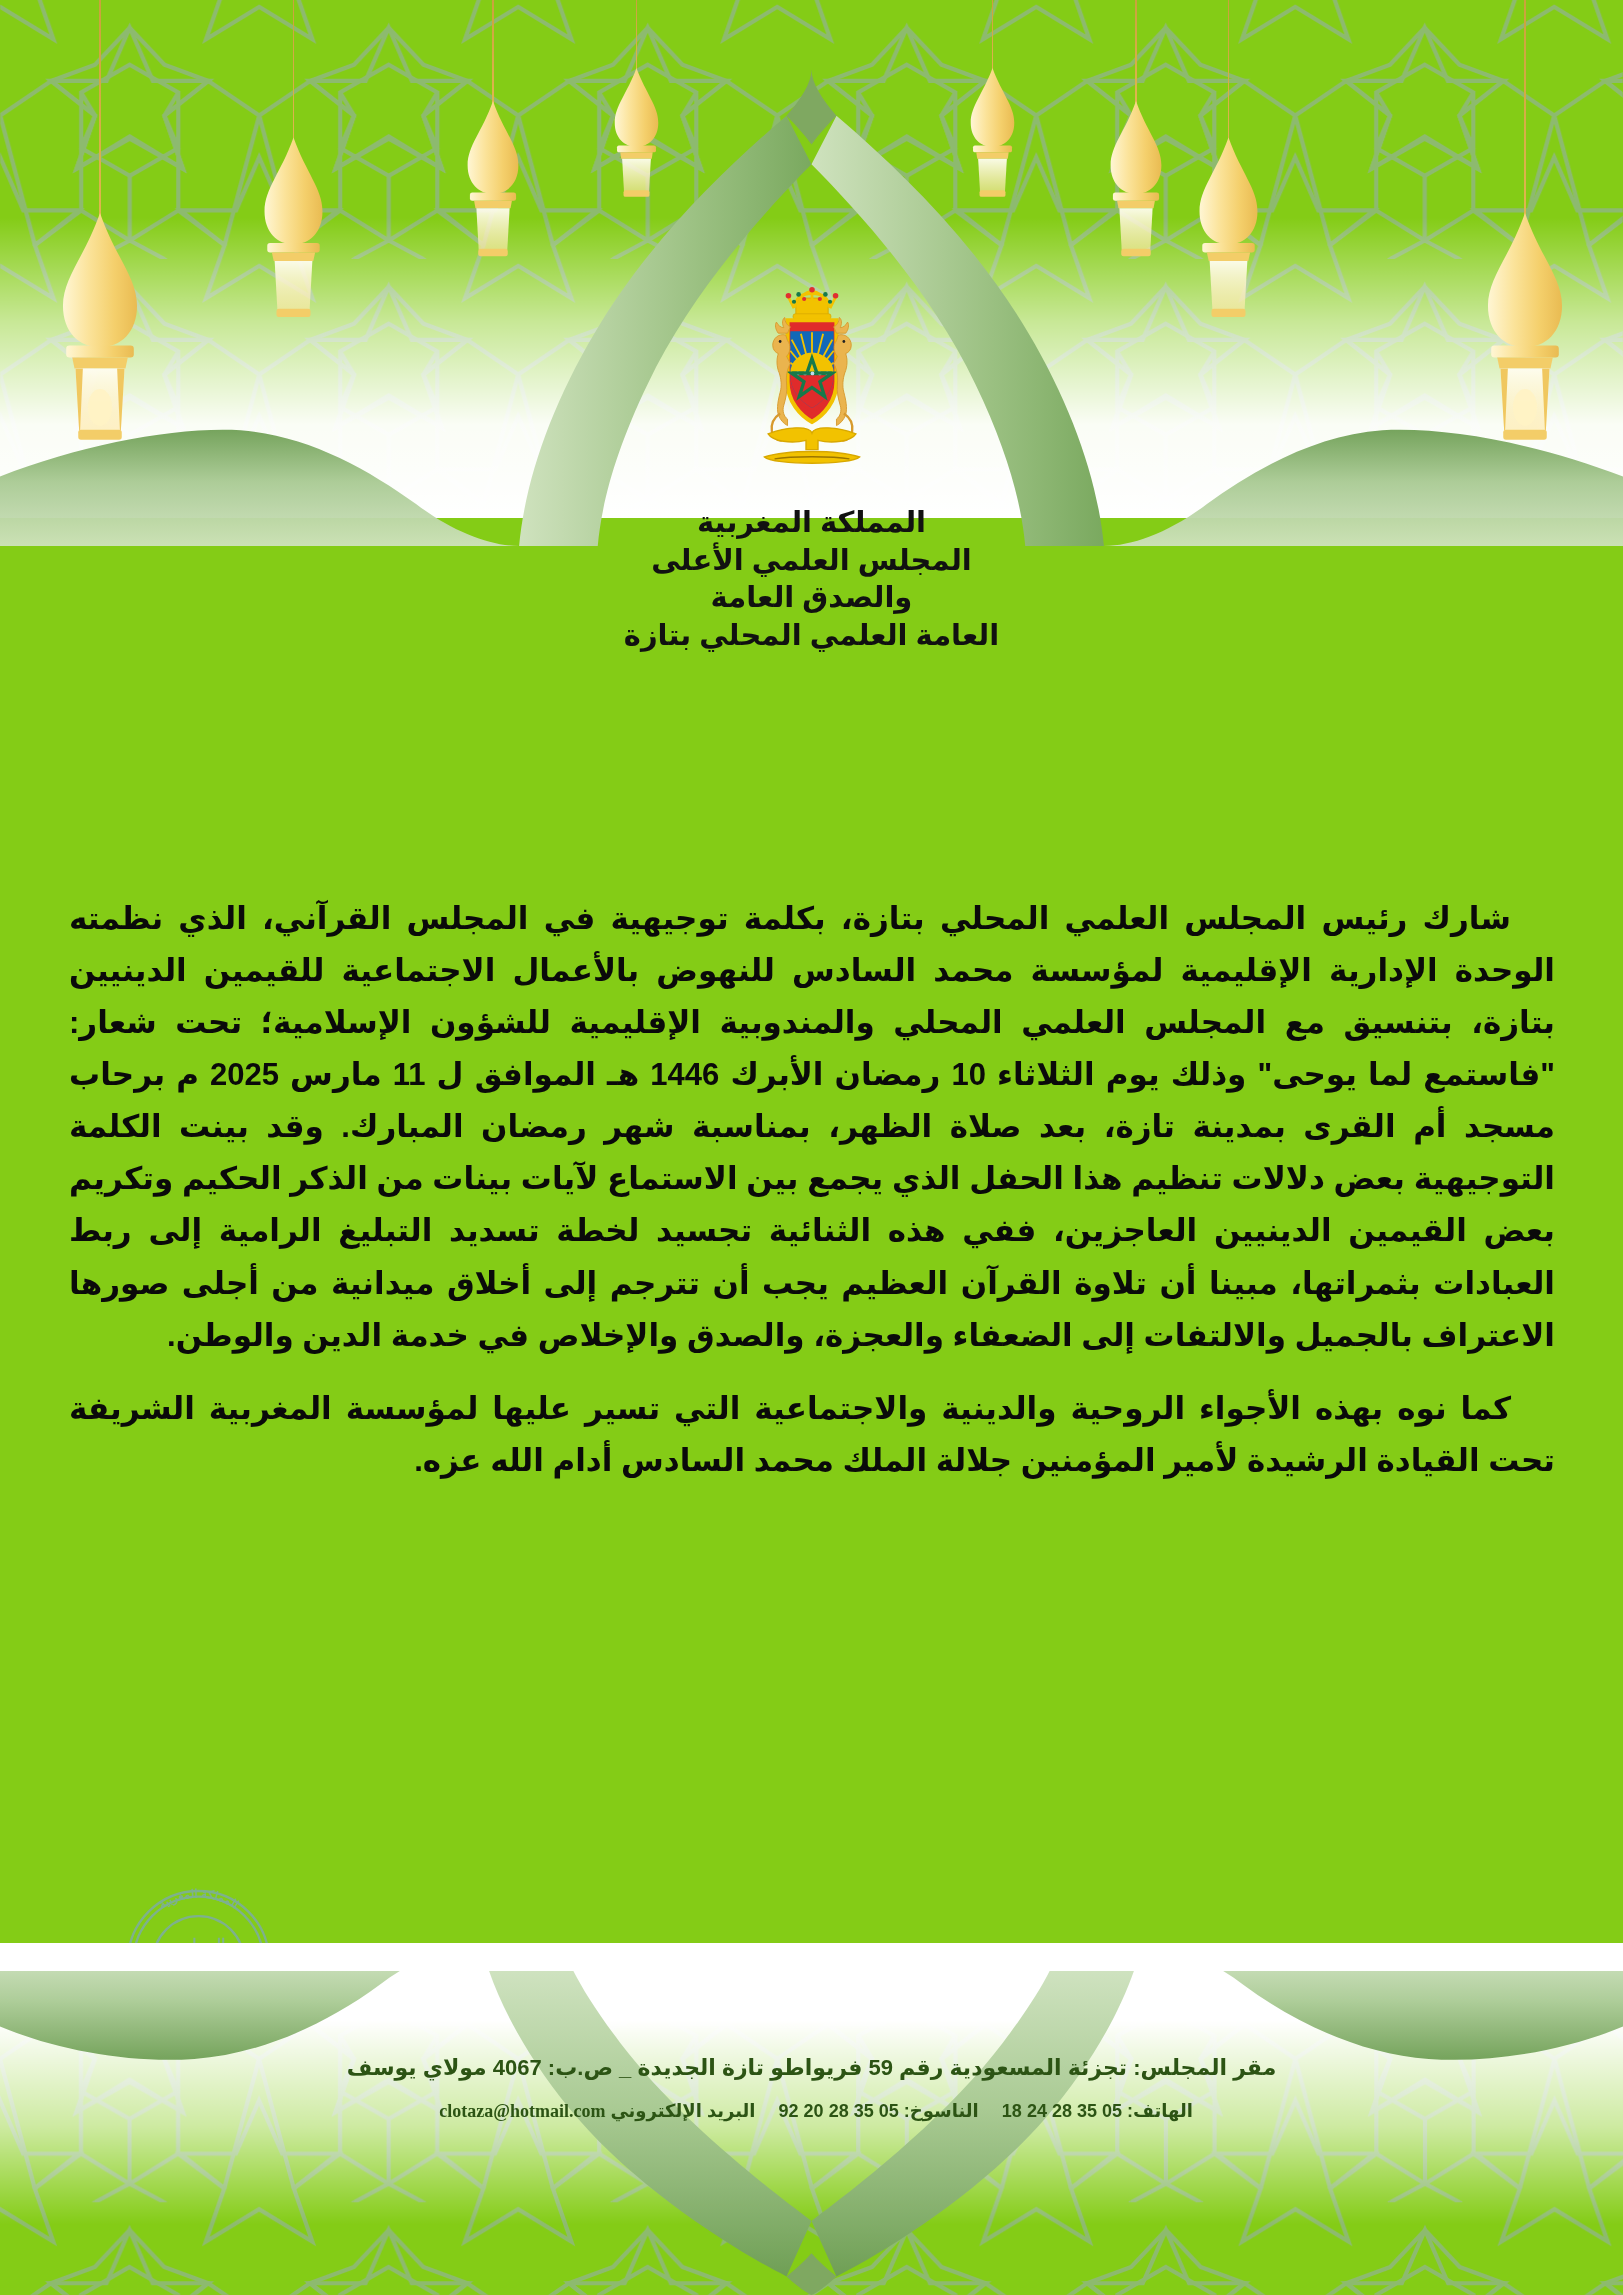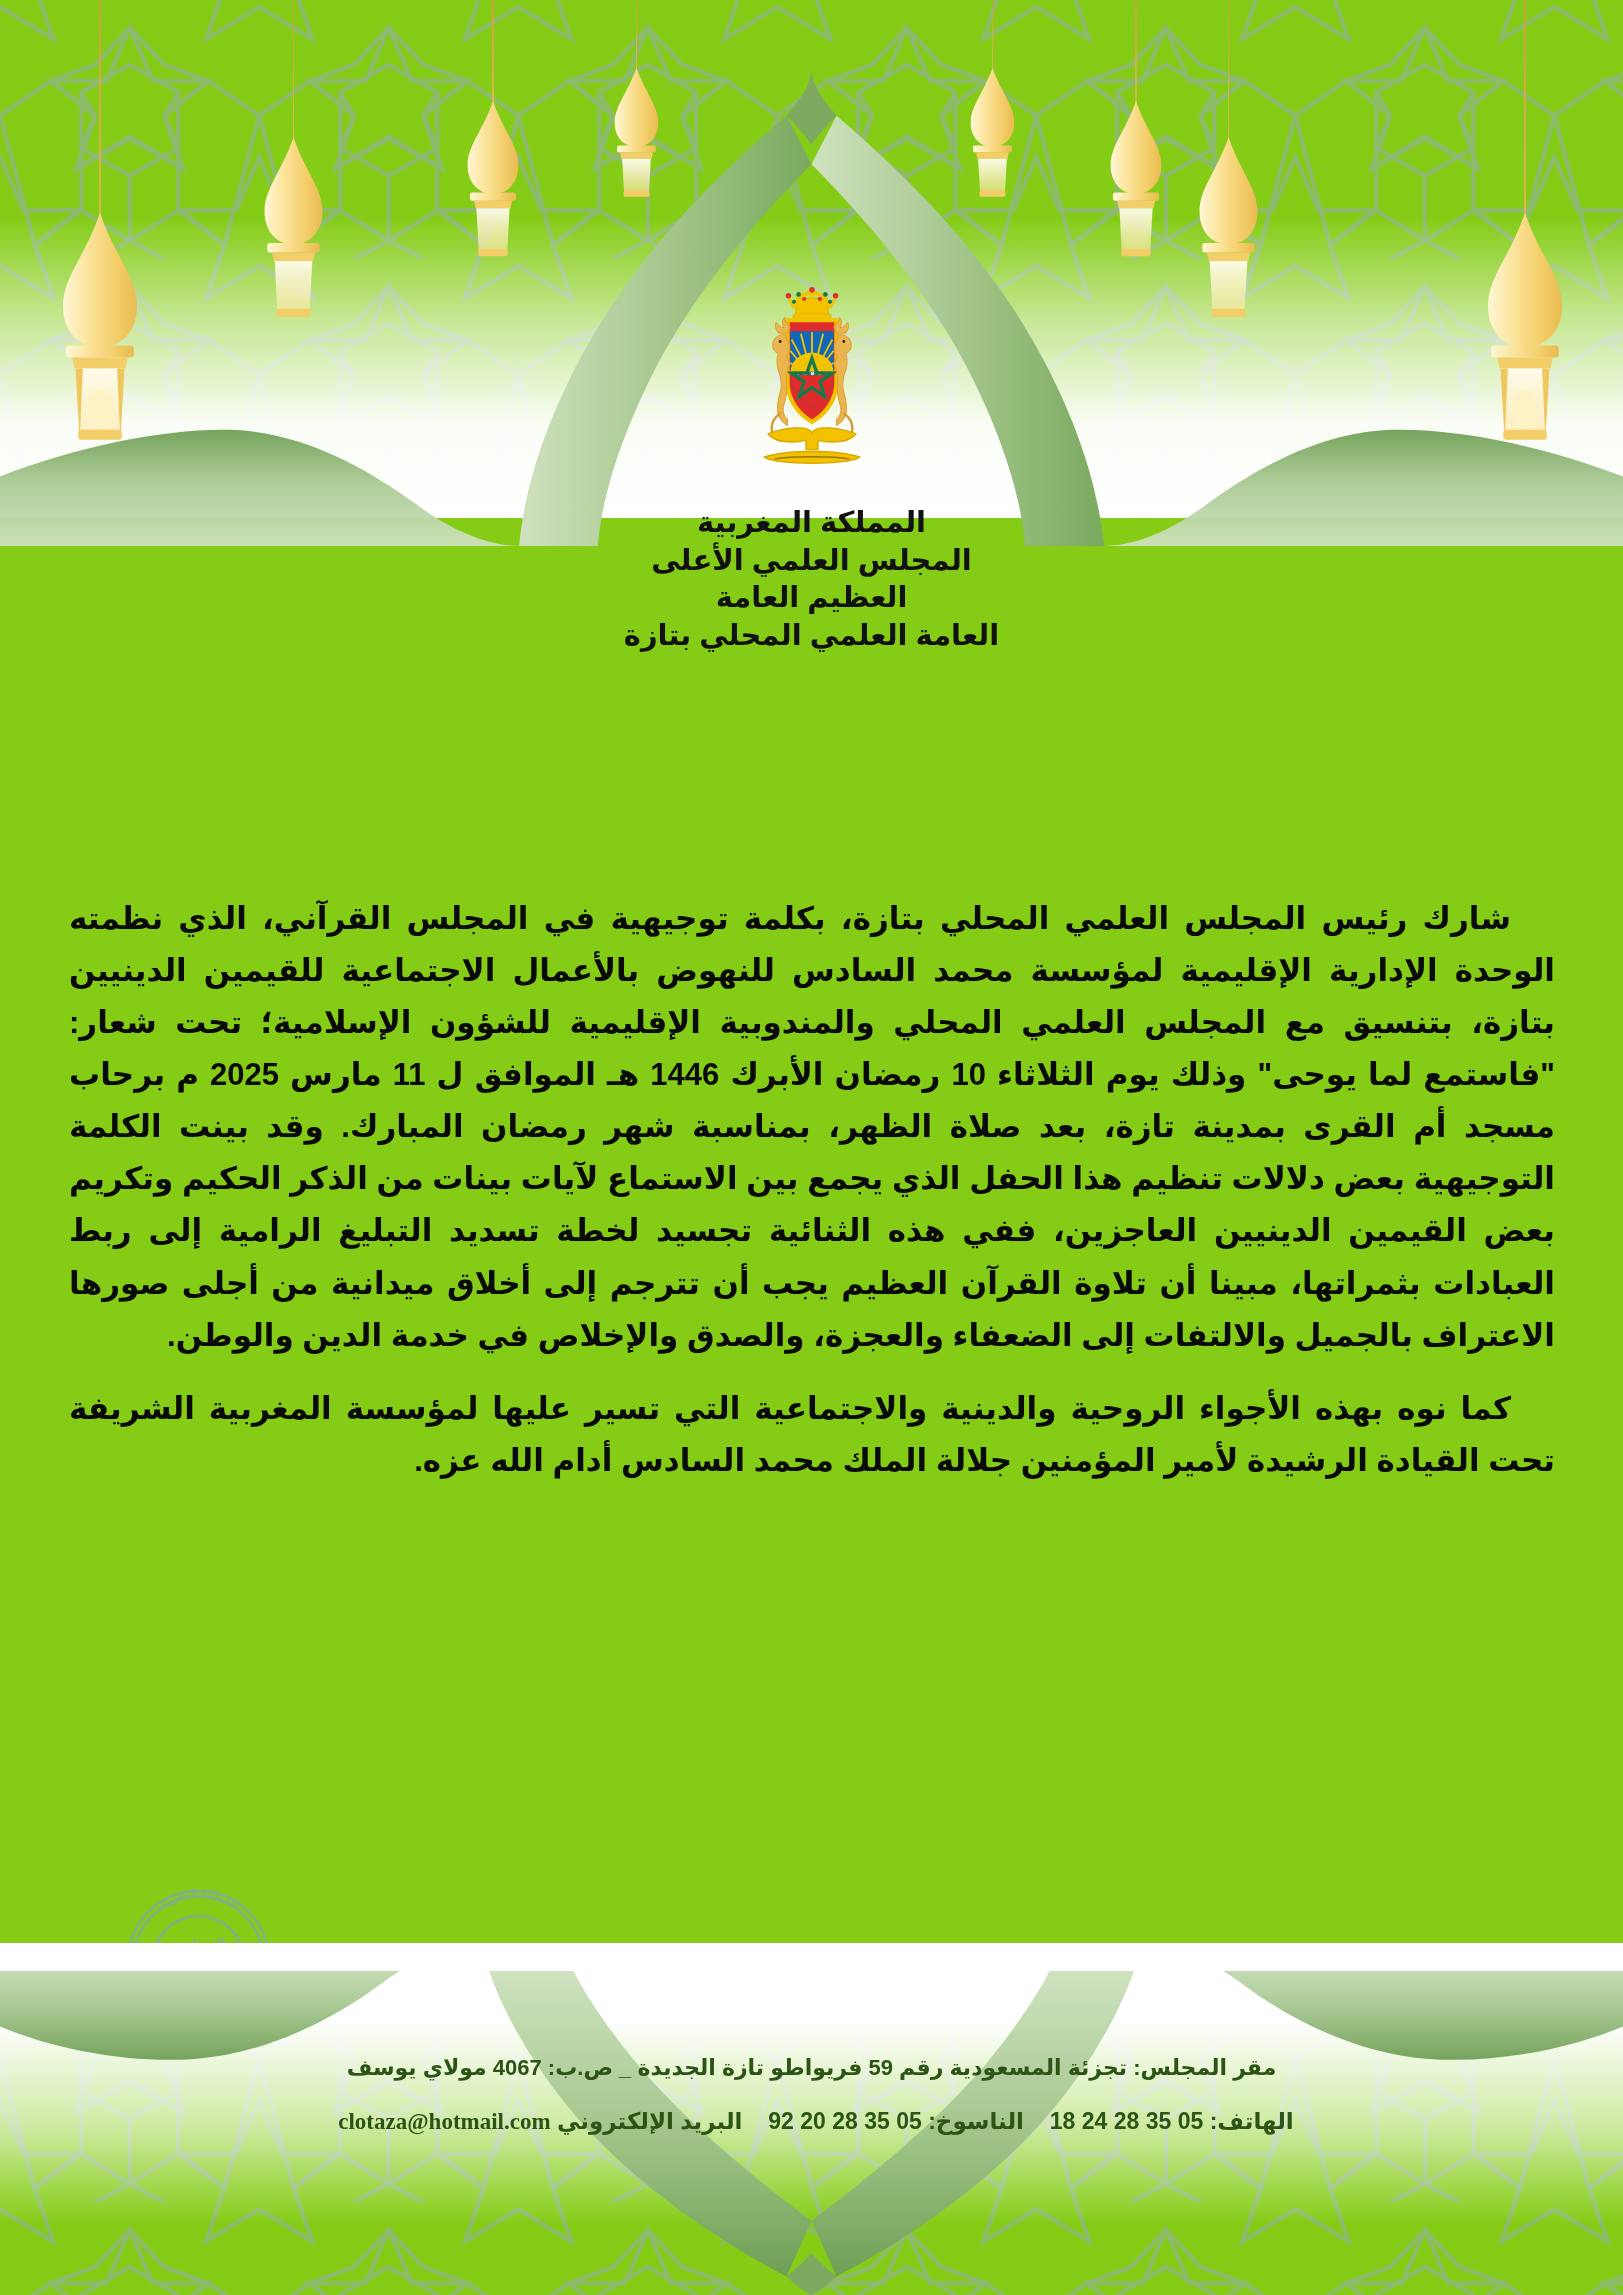--- a/index.html
+++ b/index.html
@@ -95,21 +95,21 @@
     width:167px;height:167px;opacity:.62;
   }
 
   
   .footer{
     position:absolute;left:0;width:100%;
     top:2054px;text-align:center;
     color:#2c5414;font-weight:bold;direction:rtl;
   }
   .footer .line1{font-size:22px;line-height:1.25;}
-  .footer .line2{font-size:23px;line-height:1.3;margin-top:25px;padding-left:9px;}
+  .footer .line2{font-size:18px;line-height:1.3;margin-top:18px;padding-left:9px;}
   .footer .mail{font-family:"Liberation Serif","DejaVu Serif",serif;}
   .sep{display:inline-block;width:13px;}
 </style>
 </head>
 <body>
 
 <div class="page">
 
   <div class="pattern pattern-top">
     <svg width="1623" height="518" viewBox="0 0 3508 1120" xmlns="http://www.w3.org/2000/svg" aria-hidden="true">
@@ -357,21 +357,21 @@
                  C120,340 80,334 70,318 Z" fill="#f2c200" stroke="#d8a800" stroke-width="3"></path>
         <path d="M62,368 C110,352 220,352 268,368 C250,386 80,386 62,368 Z" fill="#f2c200" stroke="#d8a800" stroke-width="3"></path>
         <path d="M84,372 C120,366 210,366 246,372" fill="none" stroke="#9a7500" stroke-width="3"></path>
       </g>
     </svg>
   </div>
 
   <div class="titles">
     <div>المملكة المغربية</div>
     <div>المجلس العلمي الأعلى</div>
-    <div>العظيم العامة</div>
+    <div>والصدق العامة</div>
     <div>العامة العلمي المحلي بتازة</div>
   </div>
 
   <div class="body-text">
     <p>شارك رئيس المجلس العلمي المحلي بتازة، بكلمة توجيهية في المجلس القرآني، الذي نظمته الوحدة الإدارية الإقليمية لمؤسسة محمد السادس للنهوض بالأعمال الاجتماعية للقيمين الدينيين بتازة، بتنسيق مع المجلس العلمي المحلي والمندوبية الإقليمية للشؤون الإسلامية؛ تحت شعار: "فاستمع لما يوحى" وذلك يوم الثلاثاء 10 رمضان الأبرك 1446 هـ الموافق ل 11 مارس 2025 م برحاب مسجد أم القرى بمدينة تازة، بعد صلاة الظهر، بمناسبة شهر رمضان المبارك. وقد بينت الكلمة التوجيهية بعض دلالات تنظيم هذا الحفل الذي يجمع بين الاستماع لآيات بينات من الذكر الحكيم وتكريم بعض القيمين الدينيين العاجزين، ففي هذه الثنائية تجسيد لخطة تسديد التبليغ الرامية إلى ربط العبادات بثمراتها، مبينا أن تلاوة القرآن العظيم يجب أن تترجم إلى أخلاق ميدانية من أجلى صورها الاعتراف بالجميل والالتفات إلى الضعفاء والعجزة، والصدق والإخلاص في خدمة الدين والوطن.</p>
     <p>كما نوه بهذه الأجواء الروحية والدينية والاجتماعية التي تسير عليها لمؤسسة المغربية الشريفة تحت القيادة الرشيدة لأمير المؤمنين جلالة الملك محمد السادس أدام الله عزه.</p>
   </div>
 
   <div class="stamp">
     <svg width="167" height="167" viewBox="0 0 360 360" xmlns="http://www.w3.org/2000/svg" aria-hidden="true">

